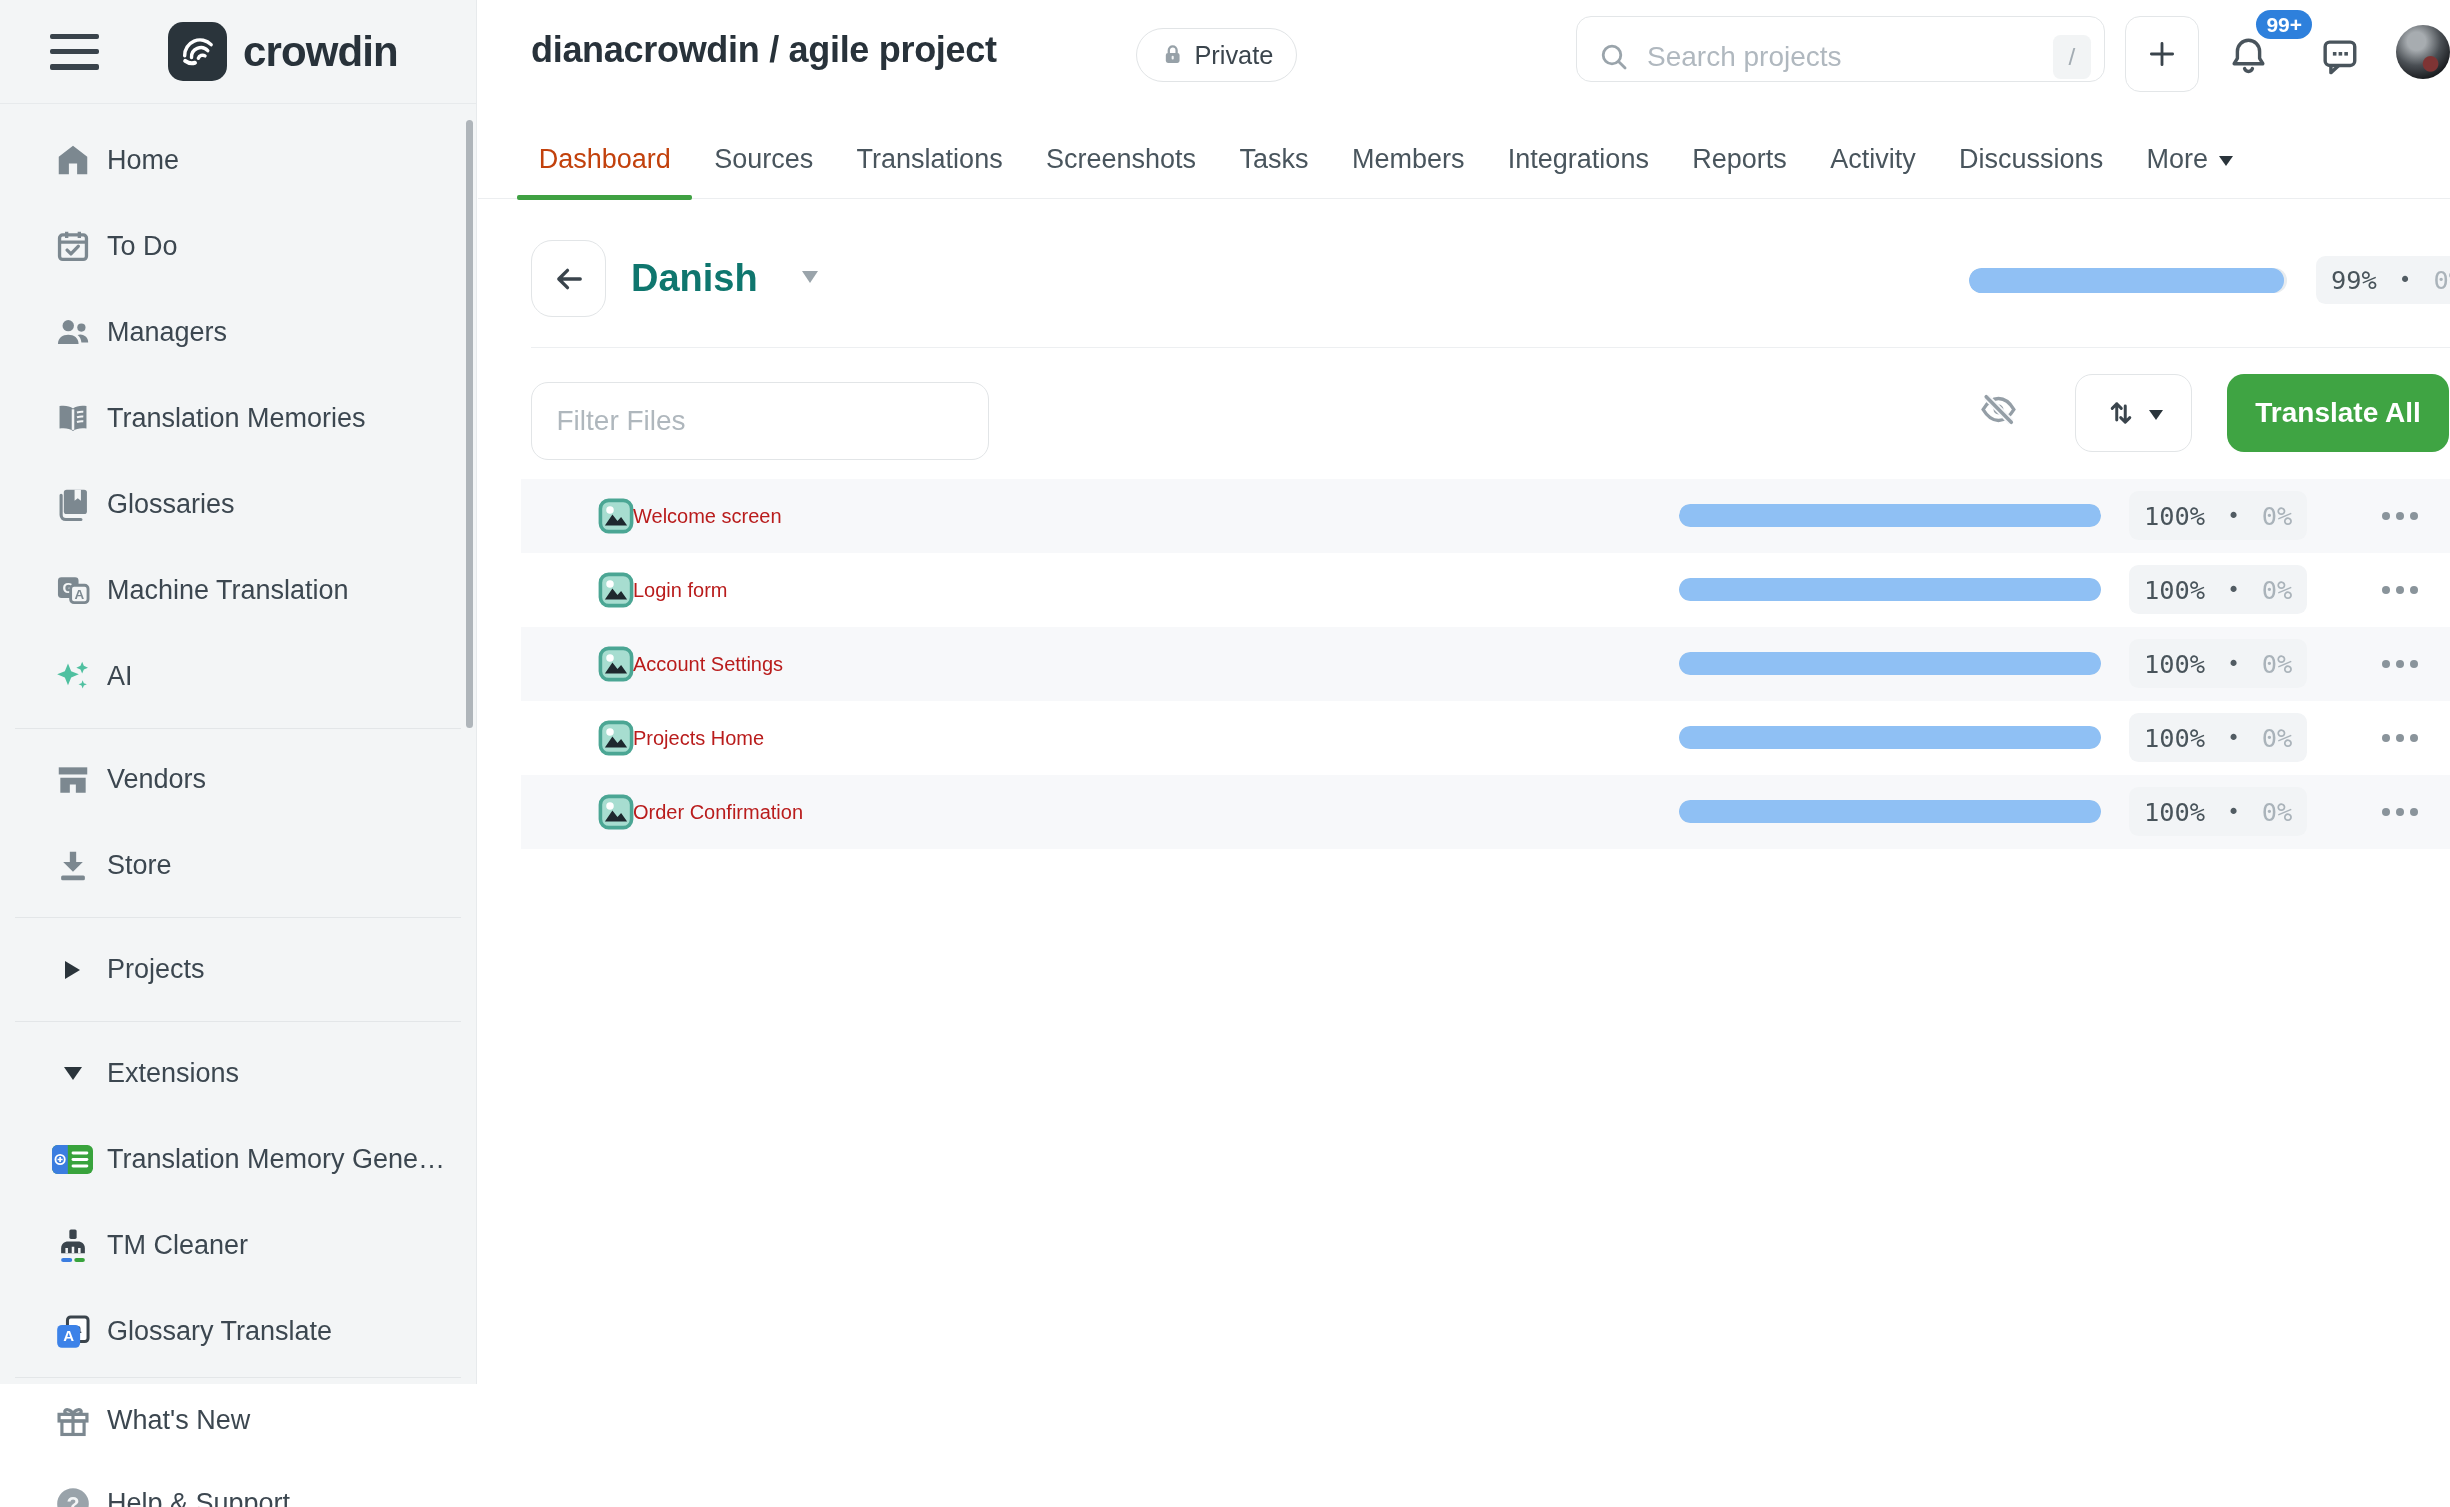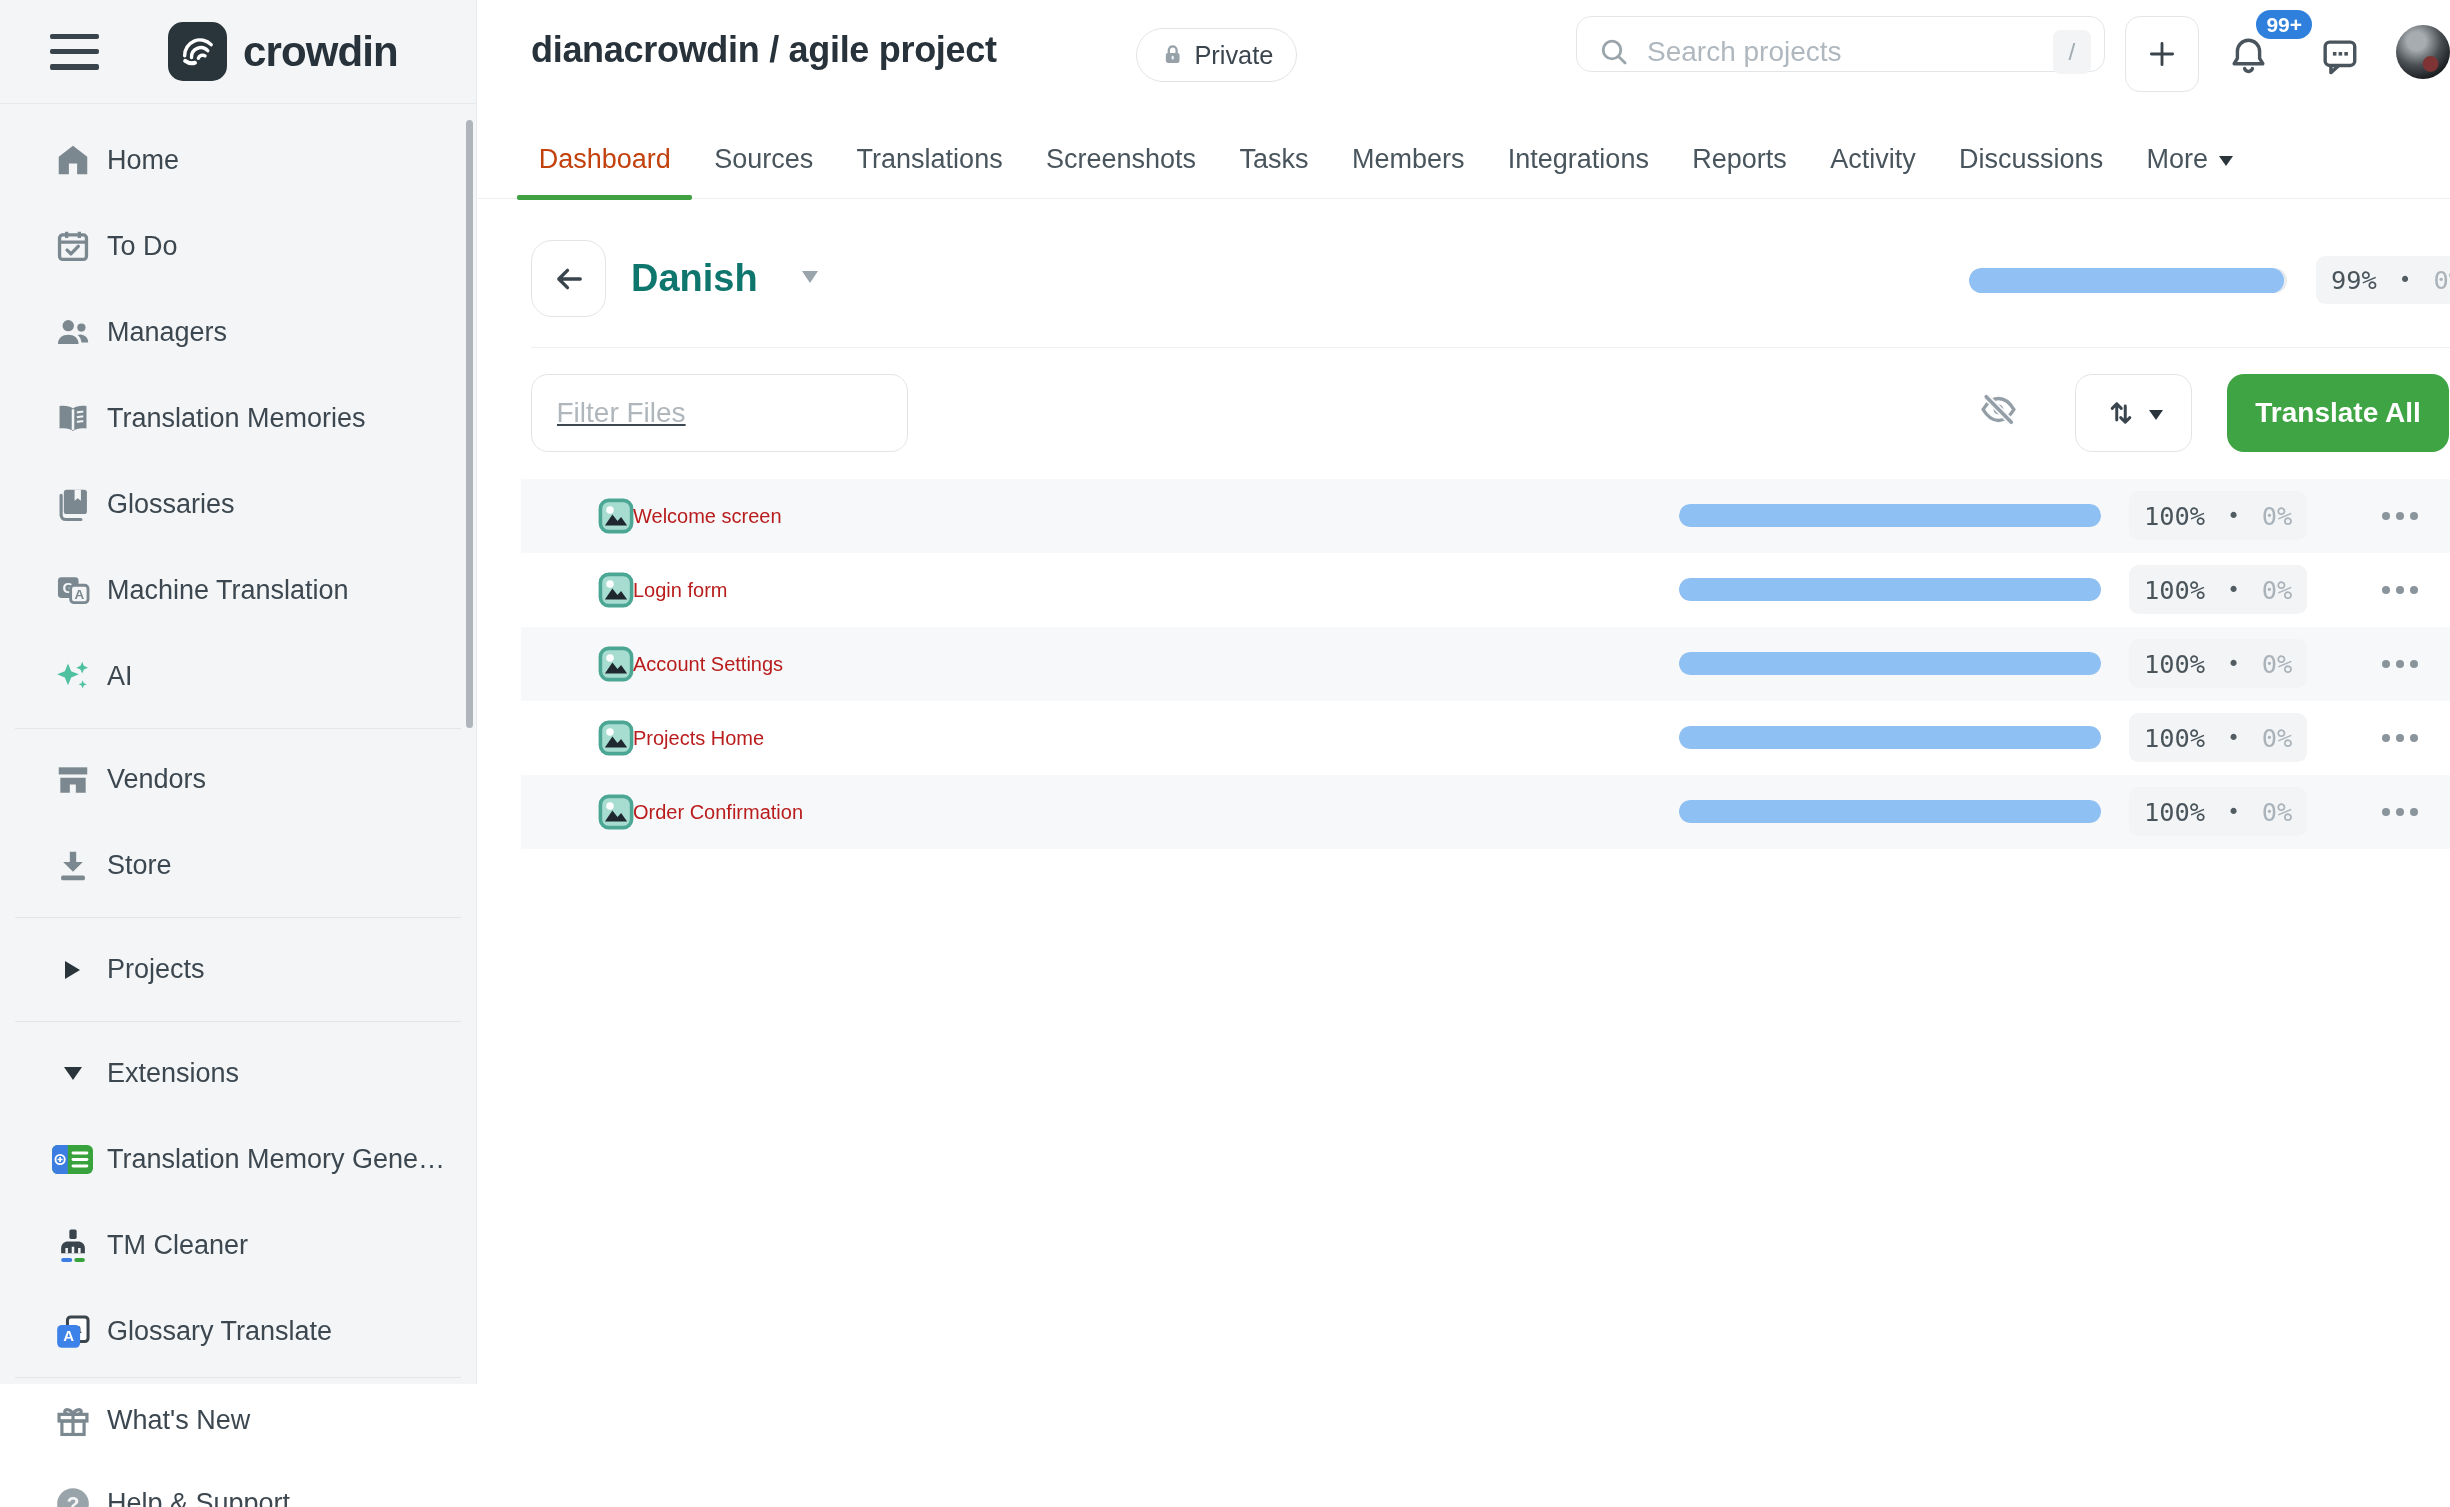--- a/index.html
+++ b/index.html
@@ -28,21 +28,21 @@
   .caret-right{width:0;height:0;border-left:15px solid #2A343B;border-top:9.4px solid transparent;border-bottom:9.4px solid transparent;}
   .caret-down-dark{width:0;height:0;border-top:13px solid #2A343B;border-left:9.4px solid transparent;border-right:9.4px solid transparent;}
 
   
   main{margin-left:478px;position:relative;}
   .topbar{height:120px;position:relative;}
   .page-title{position:absolute;left:53px;top:29px;margin:0;font-size:36px;font-weight:600;color:#28323A;letter-spacing:-0.3px;}
   .private-badge{position:absolute;left:658px;top:28px;height:54px;border:1.4px solid #E1E4E6;border-radius:27px;
     display:flex;align-items:center;gap:9.4px;padding:0 22.6px;background:#fff;}
   .private-badge span{font-size:25.4px;color:#3B454D;}
-  .searchbox{position:absolute;left:1098px;top:16px;width:529px;height:56px;border:1.4px solid #E3E6E8;border-radius:15px;
+  .searchbox{position:absolute;left:1098px;top:16px;width:529px;height:66px;border:1.4px solid #E3E6E8;border-radius:15px;
     display:flex;align-items:center;padding:16px 13px 0 21px;background:#fff;}
   .searchbox input{flex:1;border:none;outline:none;font-size:28px;color:#3C4750;margin-left:15px;min-width:0;background:transparent;font-family:"Liberation Sans",sans-serif;}
   .searchbox input::placeholder{color:#B0B8BF;}
   .slash-key{width:38px;height:44px;background:#F2F4F5;border-radius:7.5px;color:#A3ACB3;font-size:24.5px;
     display:flex;align-items:center;justify-content:center;flex:none;}
   .add-btn{position:absolute;left:1647px;top:16px;width:74px;height:76px;border:1.4px solid #E3E6E8;border-radius:15px;
     background:#fff;display:flex;align-items:center;justify-content:center;cursor:pointer;}
   .bell-wrap{position:absolute;left:1749px;top:31px;width:47px;height:49px;border:none;background:transparent;padding:0;cursor:pointer;}
   .notif-badge{position:absolute;left:1778px;top:10.4px;background:#2E80DC;color:#fff;font-size:21px;font-weight:700;
     padding:2.8px 10.4px;border-radius:17px;line-height:1.1;}
@@ -67,22 +67,22 @@
   .lang-track{position:absolute;left:1491px;top:69px;width:318px;height:24.5px;background:#E8ECEF;border-radius:12.3px;overflow:hidden;}
   .lang-fill{height:100%;width:99%;background:#90C0F4;border-radius:12.3px;}
   .pct{display:inline-flex;align-items:center;gap:22px;height:49px;padding:0 15px;background:#F2F4F6;border-radius:9.4px;
     font-family:"DejaVu Sans Mono",monospace;font-size:25.4px;}
   .pct .main{color:#49545B;}
   .pct .dot{color:#525C63;font-size:21px;}
   .pct .sub{color:#AAB3BA;}
   .lang-pct{position:absolute;left:1838px;top:57px;height:48px;}
 
   .toolbar{height:131px;position:relative;}
-  .filter-input{position:absolute;left:53px;top:26px;width:377px;height:78px;border:1.4px solid #E2E5E7;border-radius:17px;
-    padding:0 24.5px;font-size:28px;color:#3C4750;outline:none;font-family:"Liberation Sans",sans-serif;background:#fff;text-decoration:underline;}
+  .filter-input{position:absolute;left:53px;top:34px;width:458px;height:78px;border:1.4px solid #E2E5E7;border-radius:17px;
+    padding:0 24.5px;font-size:28px;color:#3C4750;outline:none;font-family:"Liberation Sans",sans-serif;background:#fff;}
   .filter-input::placeholder{color:#AFB7BD;}
   .eye-btn{position:absolute;left:1500px;top:41px;border:none;background:transparent;padding:0;cursor:pointer;}
   .sort-btn{position:absolute;left:1597px;top:26px;width:117px;height:78px;border:1.4px solid #E2E5E7;border-radius:17px;
     background:#fff;display:flex;align-items:center;justify-content:center;gap:11.3px;cursor:pointer;}
   .translate-btn{position:absolute;left:1749px;top:26px;width:222px;height:78px;border:none;border-radius:17px;
     background:#3FA443;color:#fff;font-size:28px;font-weight:700;cursor:pointer;font-family:"Liberation Sans",sans-serif;}
 
   .files{margin-left:43px;}
   .file-row{position:relative;height:74px;cursor:pointer;}
   .file-row:nth-child(odd){background:#F7F8FA;}

